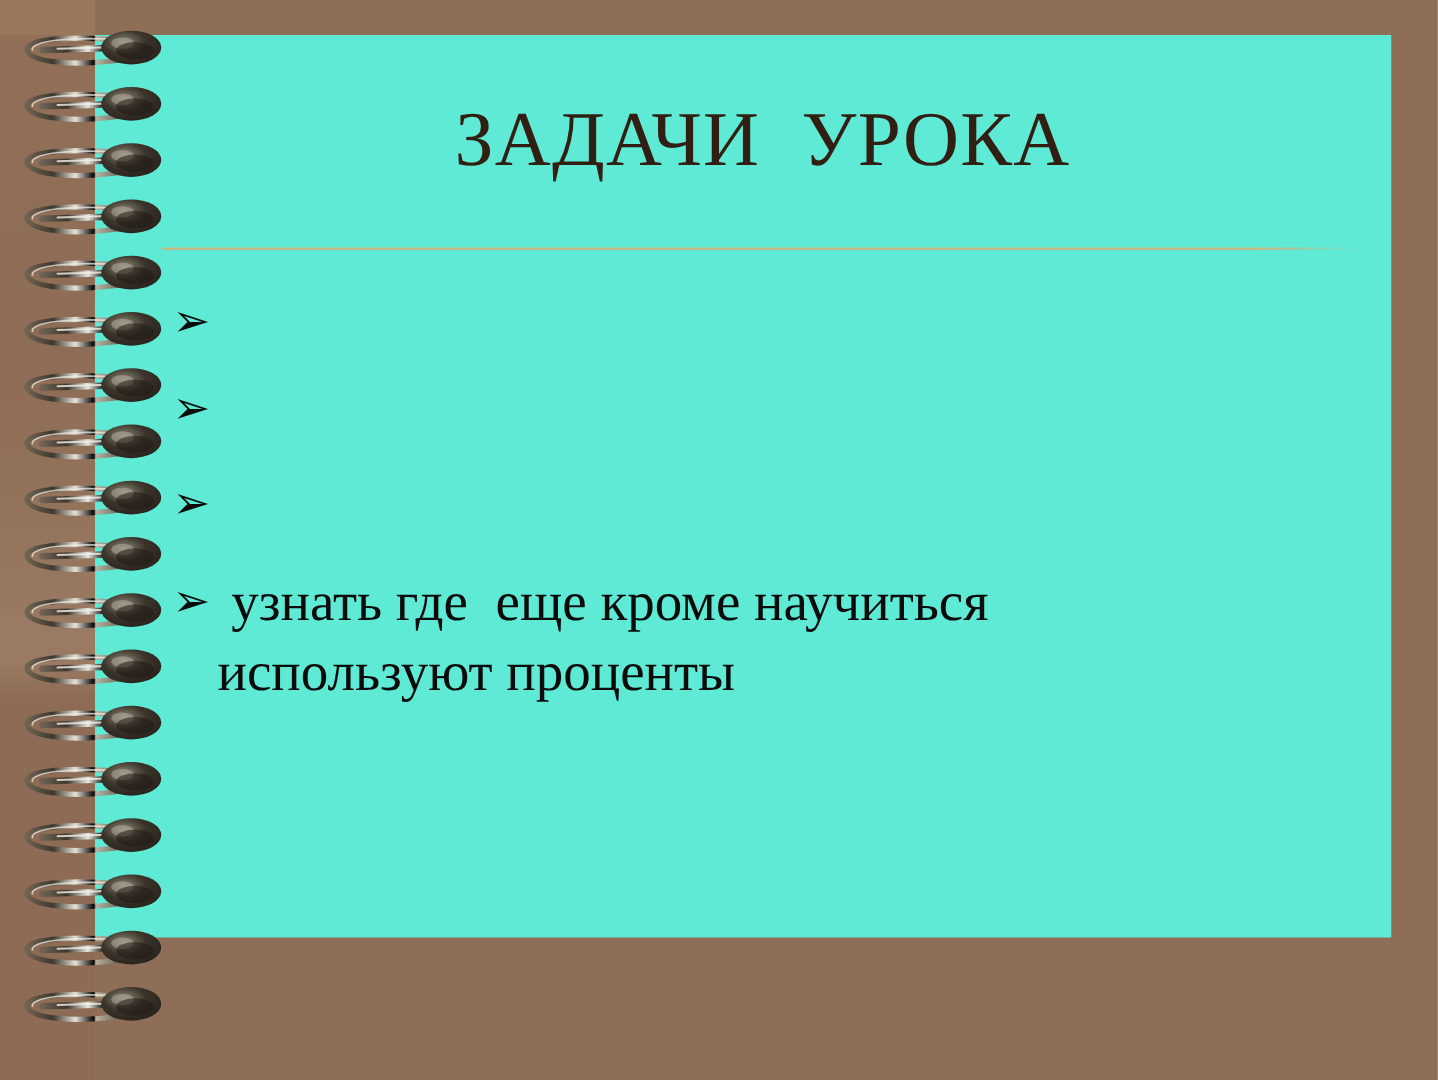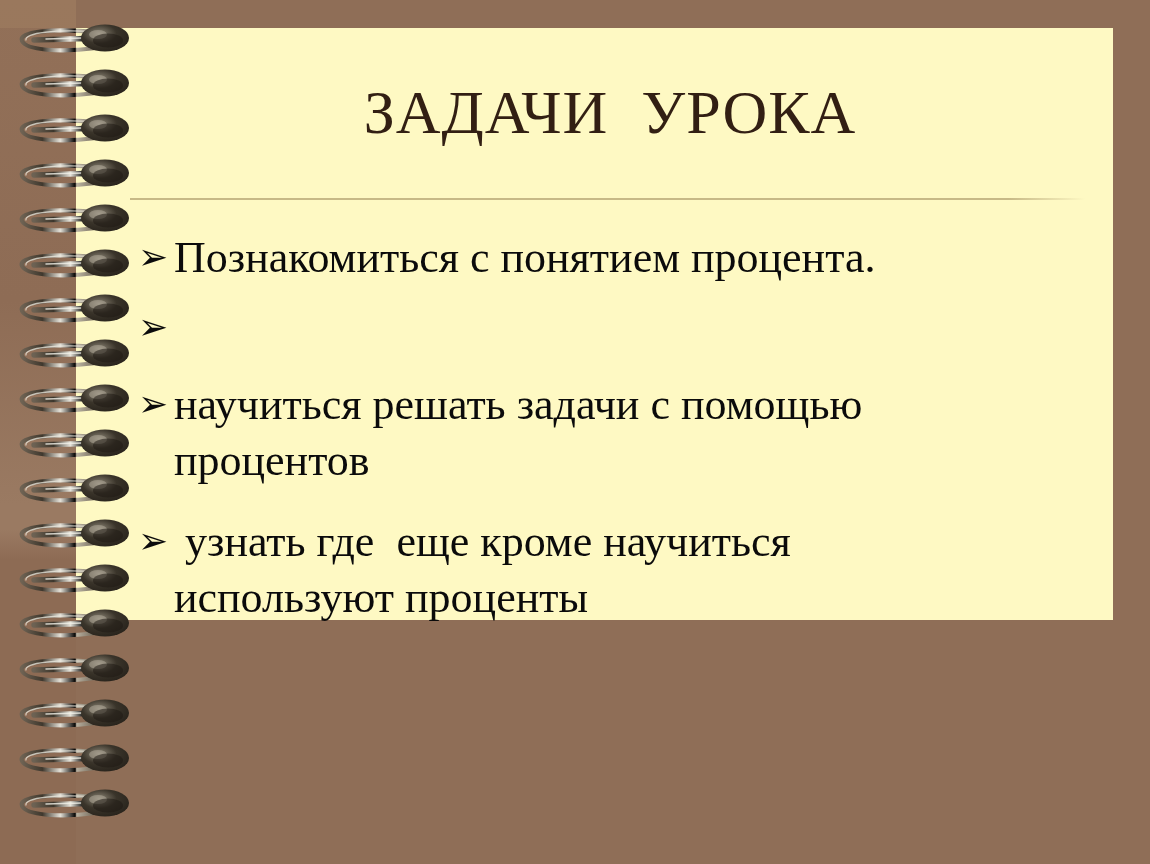--- a/index.html
+++ b/index.html
@@ -56,22 +56,22 @@
     background: #a48264;
     opacity: .45;
   }
 
   
   .page {
     position: absolute;
     left: 76px;
     top: 28px;
     width: 1037px;
-    height: 592px;
-    background: #fef9c3;
+    height: 722px;
+    background: #5eead4;
   }
 
   
   .title {
     position: absolute;
     left: 54px;
     top: 52px;
     width: 960px;
     text-align: center;
     font-size: 62px;
@@ -157,30 +157,28 @@
   <div class="page">
 
     <div class="title">ЗАДАЧИ  УРОКА</div>
 
     <div class="rule"></div>
 
     <div class="bullets">
 
       <div class="bullet-row b1">
         <span class="marker">➢</span>
-        <span class="bullet-text">Познакомиться с понятием процента.</span>
       </div>
 
       <div class="bullet-row b2">
         <span class="marker">➢</span>
       </div>
 
       <div class="bullet-row b3">
         <span class="marker">➢</span>
-        <span class="bullet-text">научиться решать задачи с помощью процентов</span>
       </div>
 
       <div class="bullet-row b4">
         <span class="marker">➢</span>
         <span class="bullet-text"> узнать где  еще кроме научиться используют проценты</span>
       </div>
 
     </div>
   </div>
 

